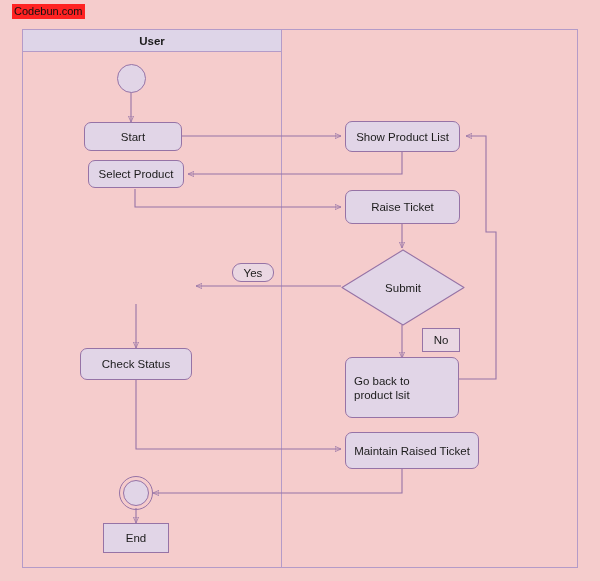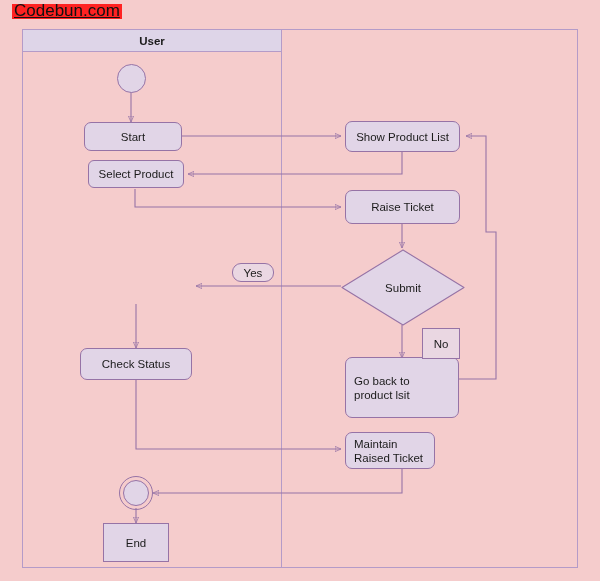--- a/index.html
+++ b/index.html
@@ -19,27 +19,26 @@
     left: 0; top: 0;
     width: 600px;
     height: 581px;
   }
   .watermark {
     position: absolute;
     left: 12px;
     top: 4px;
     background: #ff2222;
     color: #111111;
-    font-size: 17px;
+    font-size: 11px;
     line-height: 14px;
     padding: 0px 2px 1px 2px;
     font-family: "Liberation Sans", sans-serif;
     white-space: nowrap;
     letter-spacing: 0px;
-    text-decoration: underline;
   }
   
   .pool {
     position: absolute;
     left: 22px;
     top: 29px;
     width: 556px;
     height: 539px;
     border: 1.2px solid #b49bc8;
     box-sizing: border-box;
@@ -179,33 +178,33 @@
 
     <path d="M 136 508 L 136 523" marker-end="url(#arrow)"></path>
   </svg>
 
   <div class="circle-node" style="left:117px; top:64px; width:29px; height:29px;"></div>
 
   <div class="node" style="left:84px; top:122px; width:98px; height:29px;">
     <span>Start</span>
   </div>
 
-  <div class="node" style="left:88px; top:160px; width:96px; height:28px;border-radius:6px;">
+  <div class="node" style="left:88px; top:160px; width:96px; height:28px;">
     <span>Select Product</span>
   </div>
 
 
   <div class="node" style="left:80px; top:348px; width:112px; height:32px;">
     <span>Check Status</span>
   </div>
 
   <div class="circle-node" style="left:123px; top:480px; width:26px; height:26px;"></div>
   <div class="final-ring" style="left:119px; top:476px; width:34px; height:34px;"></div>
 
-  <div class="node square" style="left:103px; top:523px; width:66px; height:39px;">
+  <div class="node square" style="left:103px; top:523px; width:66px; height:30px;">
     <span>End</span>
   </div>
 
   <div class="node" style="left:345px; top:121px; width:115px; height:31px;">
     <span>Show Product List</span>
   </div>
 
   <div class="node" style="left:345px; top:190px; width:115px; height:34px;">
     <span>Raise Ticket</span>
   </div>
@@ -214,25 +213,25 @@
     <svg width="124" height="77" style="position:absolute; left:0; top:0; overflow:visible;">
       <path d="M 62 1 L 123 38.5 L 62 76 L 1 38.5 Z" fill="#e1d5e7" stroke="#9673a6" stroke-width="1.1" stroke-linejoin="round"></path>
     </svg>
     <span class="dlabel">Submit</span>
   </div>
 
   <div class="node" style="left:345px; top:357px; width:114px; height:61px; padding:0 8px;">
     <span>Go back to product lsit</span>
   </div>
 
-  <div class="node" style="left:345px; top:432px; width:90px; height:37px; padding:0 8px;">
+  <div class="node" style="left:345px; top:432px; width:134px; height:37px; padding:0 8px;">
     <span>Maintain Raised Ticket</span>
   </div>
 
   <div class="edge-label" style="left:232px; top:263px; width:42px; height:19px;border-radius:9px;">
     <span>Yes</span>
   </div>
 
-  <div class="edge-label" style="left:422px; top:328px; width:38px; height:31px;">
+  <div class="edge-label" style="left:422px; top:328px; width:38px; height:24px;">
     <span>No</span>
   </div>
 
 </div>
 
 </body></html>

